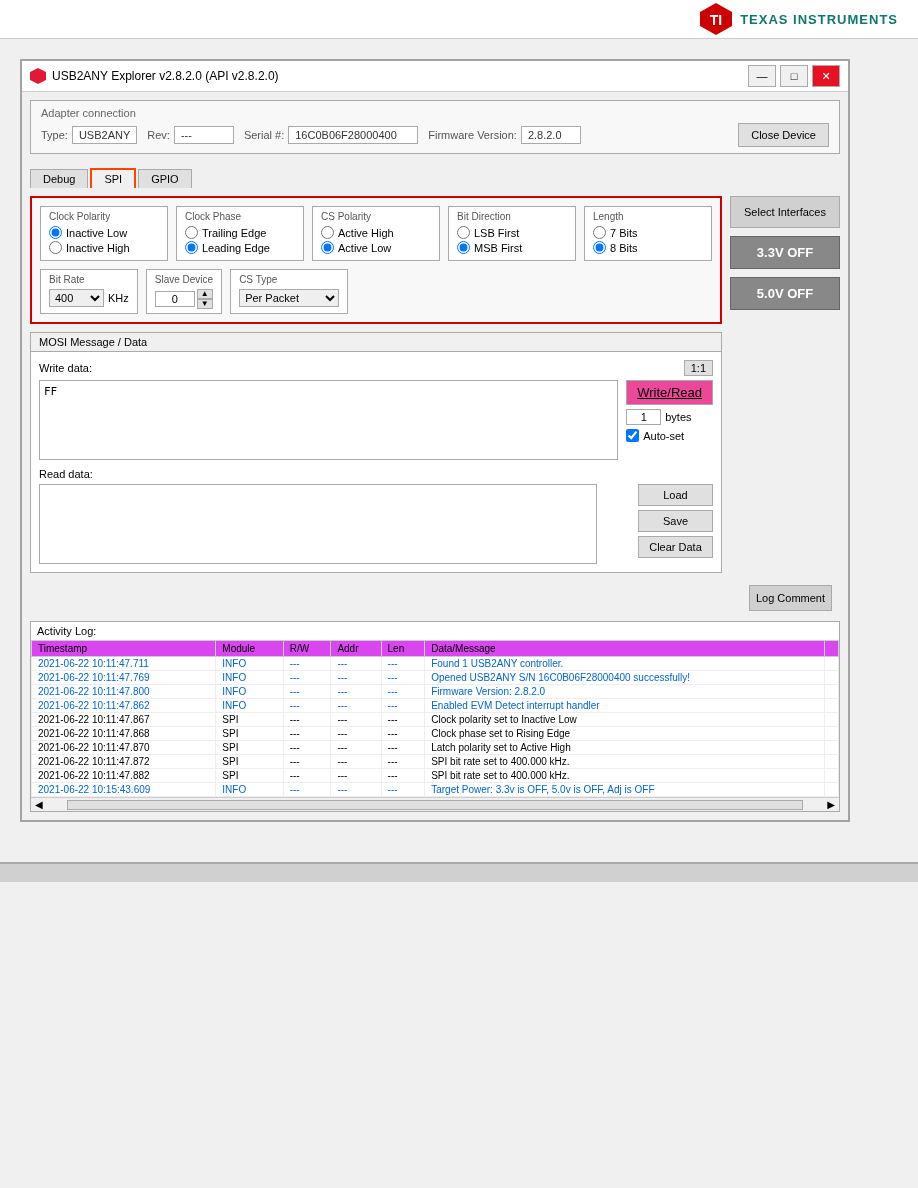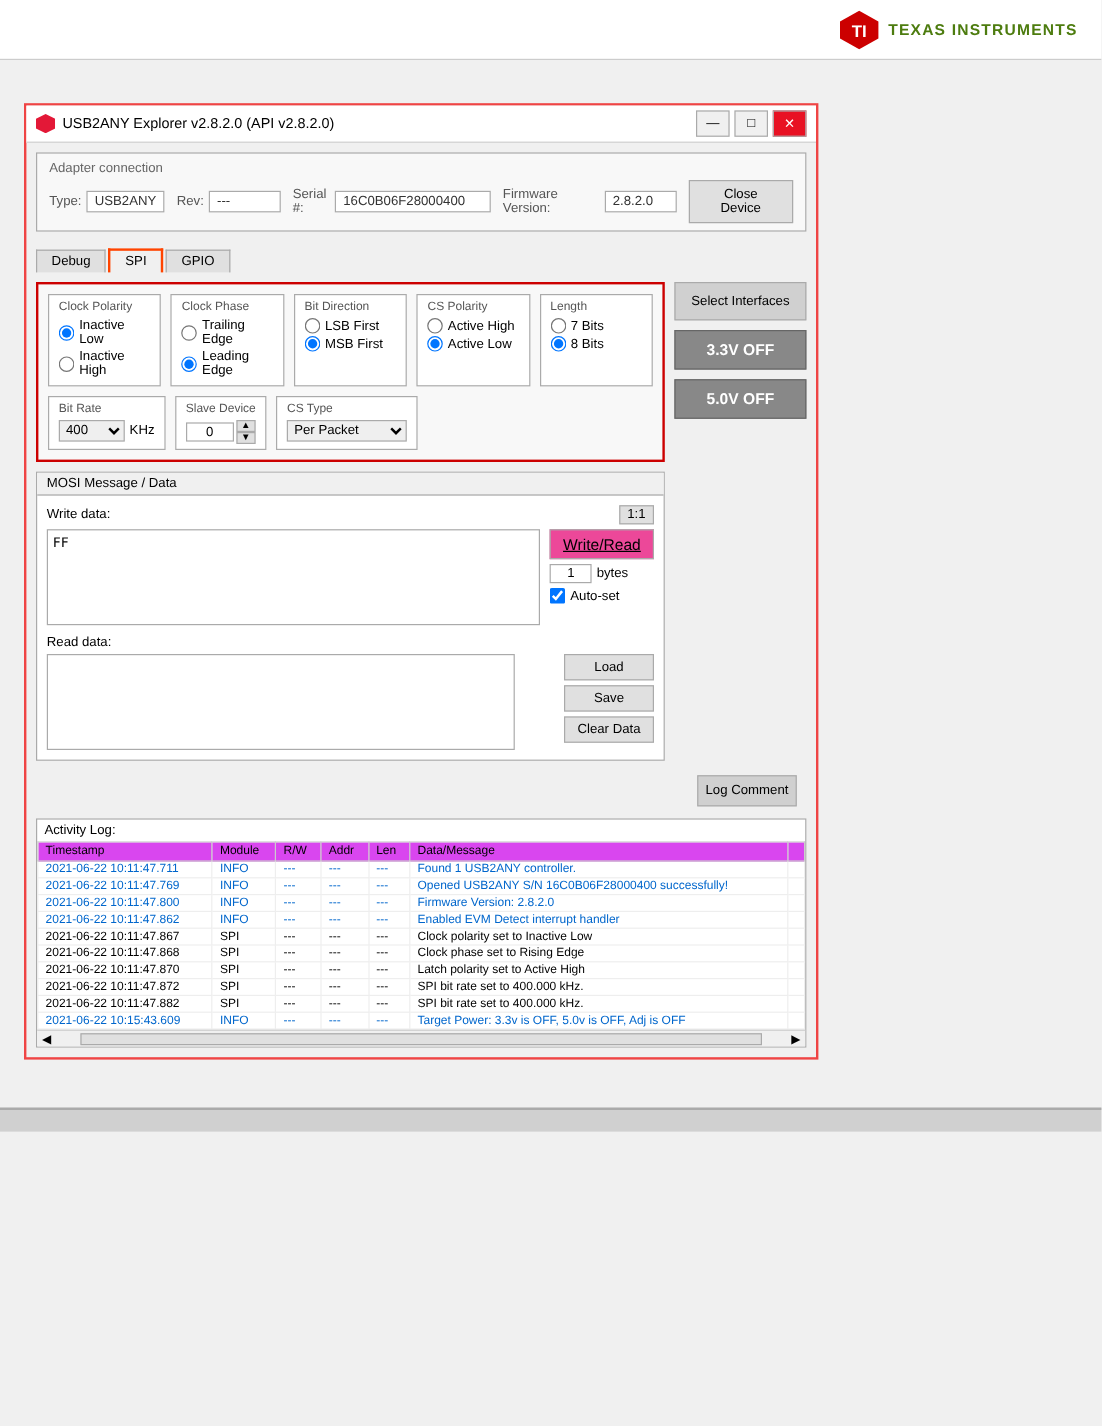--- a/index.html
+++ b/index.html
@@ -10,52 +10,51 @@
       color: #000;
     }
     .page-wrapper {
       width: 918px;
       min-height: 1188px;
       background: #f0f0f0;
       position: relative;
     }
     
     .top-bar {
-      height: 50px;
+      height: 39px;
       background: white;
       display: flex;
       align-items: center;
       justify-content: flex-end;
       padding-right: 20px;
       border-bottom: 1px solid #ccc;
     }
     .ti-logo {
       display: flex;
       align-items: center;
       gap: 6px;
     }
     .ti-text {
       text-align: left;
     }
     .ti-text .texas {
       font-size: 13px;
       font-weight: bold;
-      color: #4d7c0f;
+      color: #0f766e;
       letter-spacing: 1px;
     }
 
     
     .main-content {
       padding: 20px;
     }
     .window {
       background: #f0f0f0;
-      border: 2px solid #ef4444;
-      width: 662px;
-      margin-top: 16px;
+      border: 2px solid #a3a3a3;
+      width: 830px;
     }
     .window-titlebar {
       background: white;
       border-bottom: 1px solid #ccc;
       padding: 4px 8px;
       display: flex;
       align-items: center;
       justify-content: space-between;
     }
     .window-title {
@@ -544,40 +543,40 @@
                   <input type="radio" name="clock_phase" style="">
                   <span class="radio-label">Trailing Edge</span>
                 </div>
                 <div class="radio-row">
                   <input type="radio" name="clock_phase" checked="" style="">
                   <span class="radio-label">Leading Edge</span>
                 </div>
               </div>
 
               <div class="config-group">
+                <div class="config-group-title">CS Polarity</div>
+                <div class="radio-row">
+                  <input type="radio" name="cs_polarity" style="">
+                  <span class="radio-label">Active High</span>
+                </div>
+                <div class="radio-row">
+                  <input type="radio" name="cs_polarity" checked="" style="">
+                  <span class="radio-label">Active Low</span>
+                </div>
+              </div>
+
+              <div class="config-group">
                 <div class="config-group-title">Bit Direction</div>
                 <div class="radio-row">
                   <input type="radio" name="bit_direction" style="">
                   <span class="radio-label">LSB First</span>
                 </div>
                 <div class="radio-row">
                   <input type="radio" name="bit_direction" checked="" style="">
                   <span class="radio-label">MSB First</span>
-                </div>
-              </div>
-
-              <div class="config-group">
-                <div class="config-group-title">CS Polarity</div>
-                <div class="radio-row">
-                  <input type="radio" name="cs_polarity" style="">
-                  <span class="radio-label">Active High</span>
-                </div>
-                <div class="radio-row">
-                  <input type="radio" name="cs_polarity" checked="" style="">
-                  <span class="radio-label">Active Low</span>
                 </div>
               </div>
 
               <div class="config-group">
                 <div class="config-group-title">Length</div>
                 <div class="radio-row">
                   <input type="radio" name="length" style="">
                   <span class="radio-label">7 Bits</span>
                 </div>
                 <div class="radio-row">

